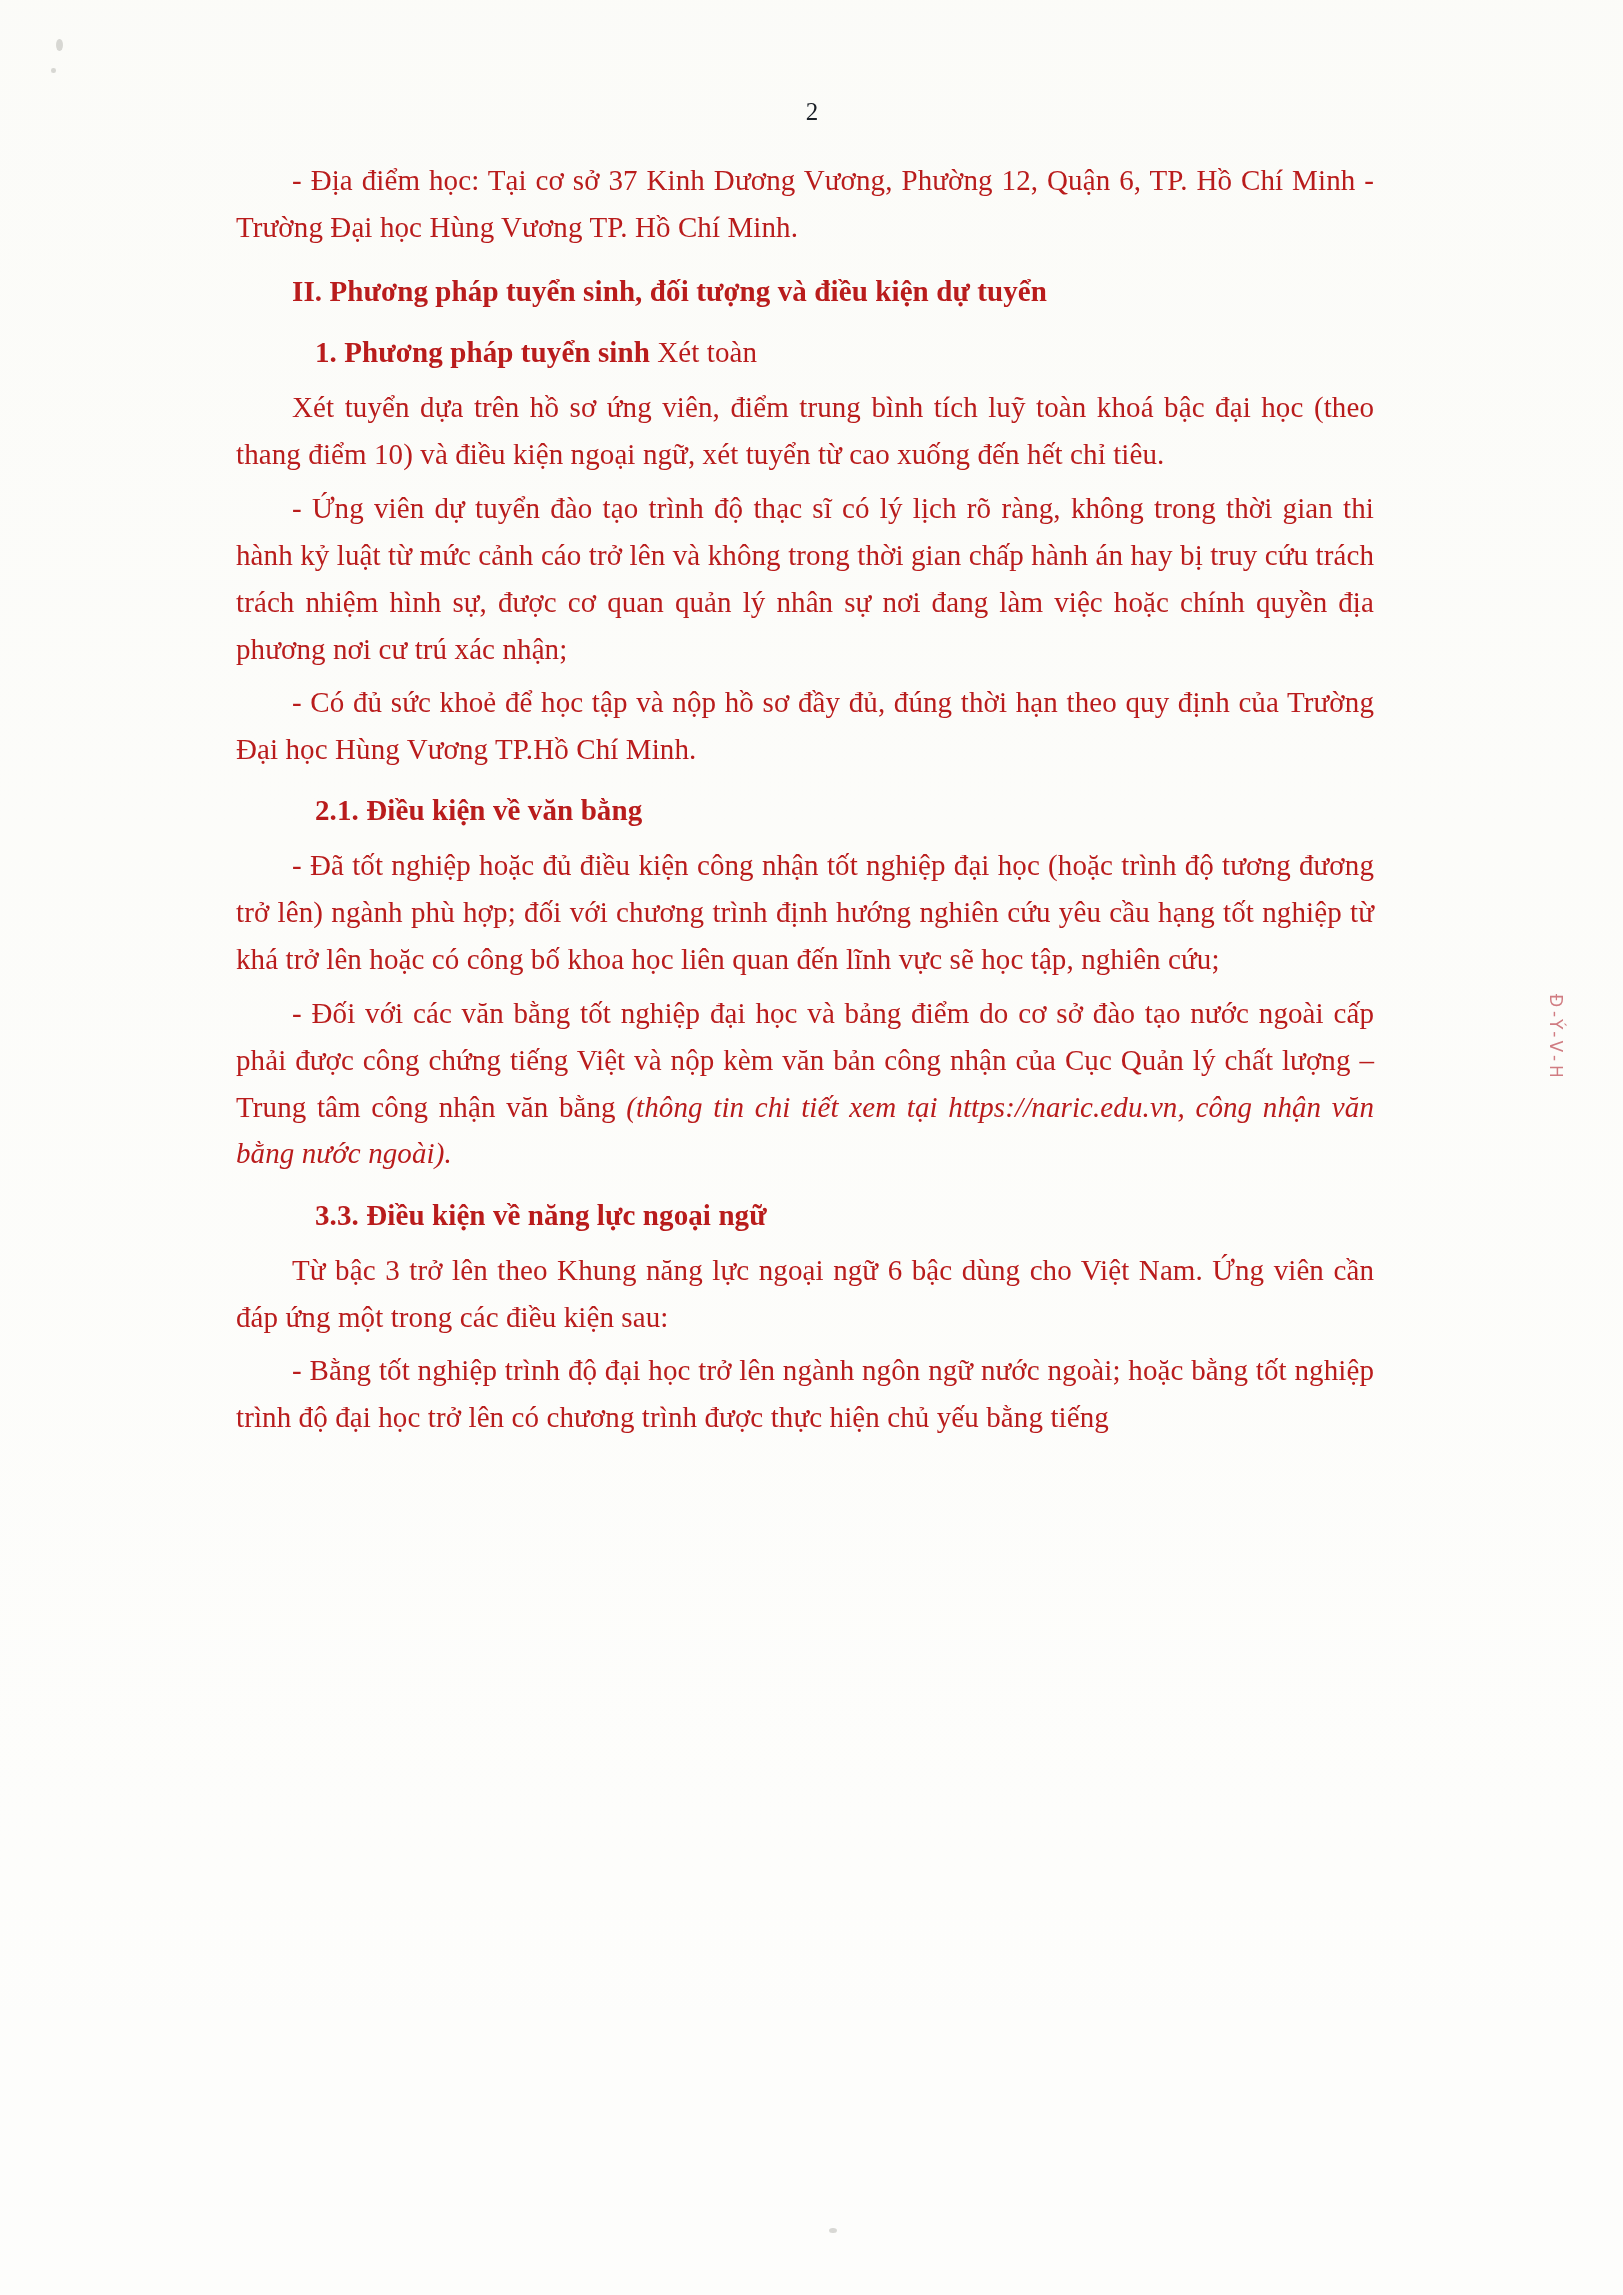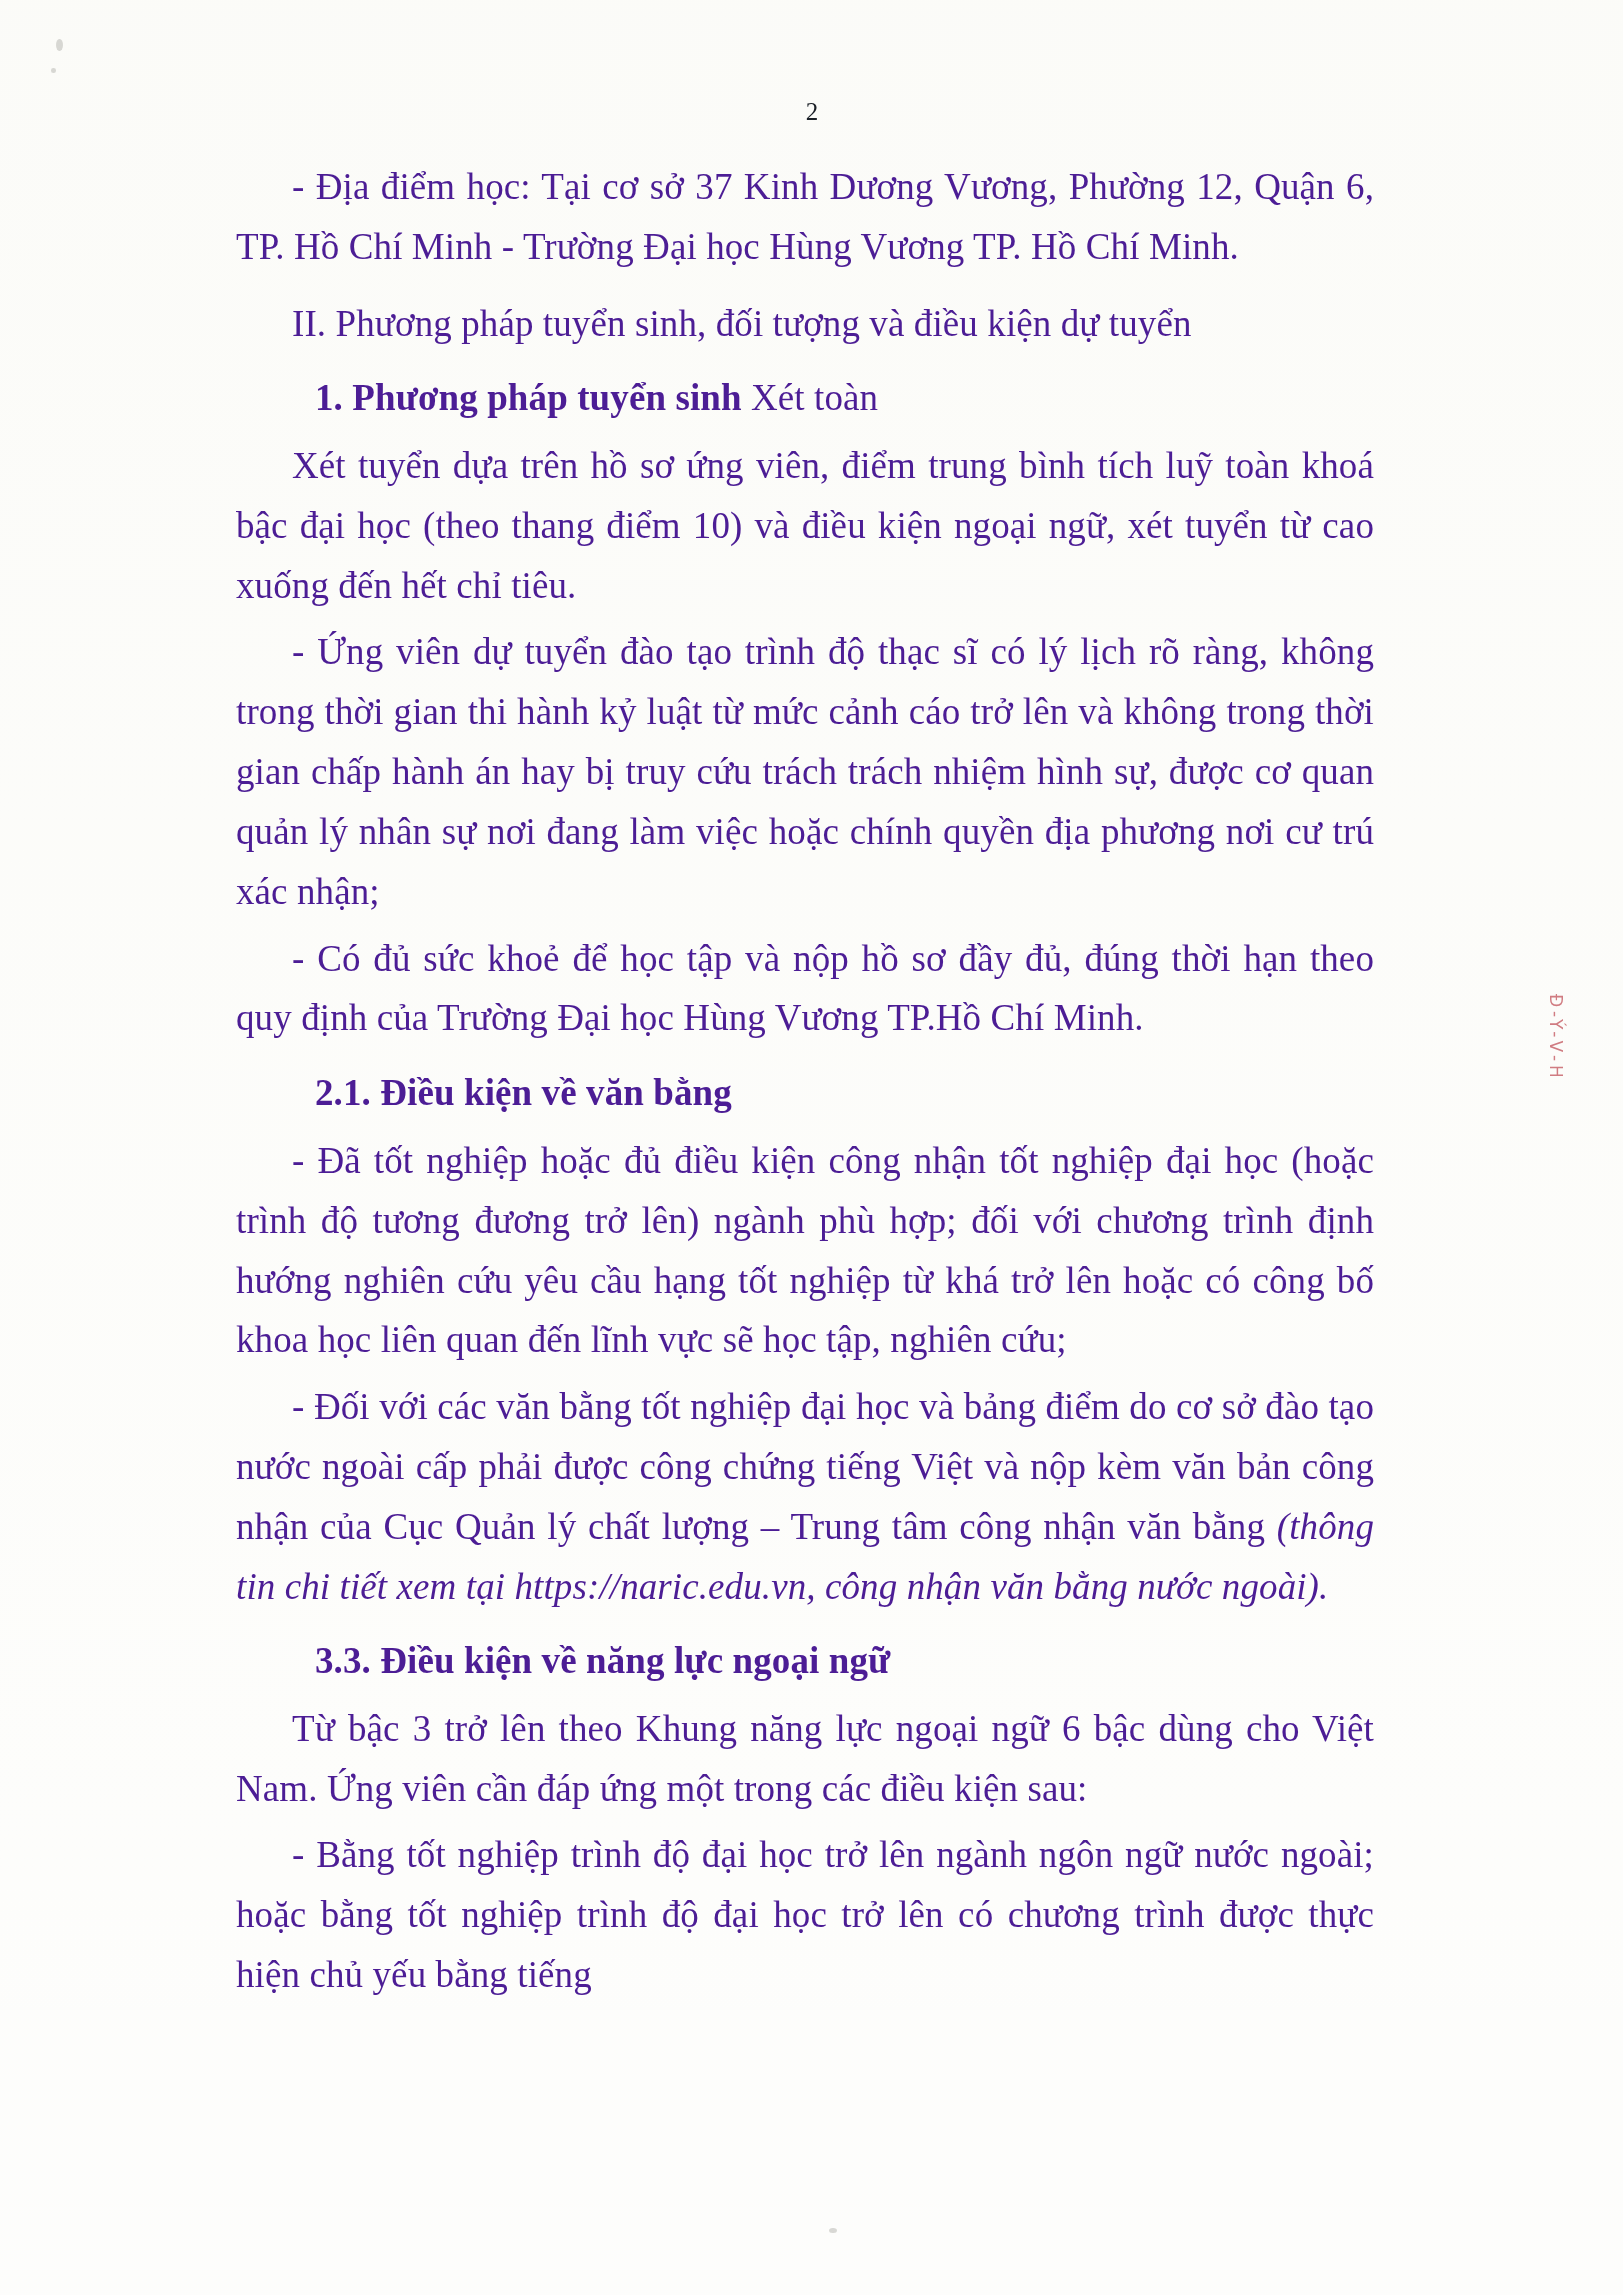--- a/index.html
+++ b/index.html
@@ -37,31 +37,31 @@
     color: #1a1f26;
   }
   .content {
     position: absolute;
     top: 157px;
     left: 236px;
     width: 1138px;
   }
   p {
     margin: 0 0 3.9px 0;
-    font-size: 37px;
+    font-size: 29px;
     line-height: 1.62;
     text-align: justify;
-    color: #4c1d95;
+    color: #b91c1c;
     letter-spacing: 0.1px;
   }
   .indent {
     text-indent: 56px;
   }
   .heading {
-    font-weight: normal;
+    font-weight: bold;
     text-indent: 56px;
     margin-top: 17px;
     margin-bottom: 8px;
   }
   .subheading {
     font-weight: bold;
     text-indent: 79px;
     margin-top: 14.4px;
     margin-bottom: 7.9px;
   }

